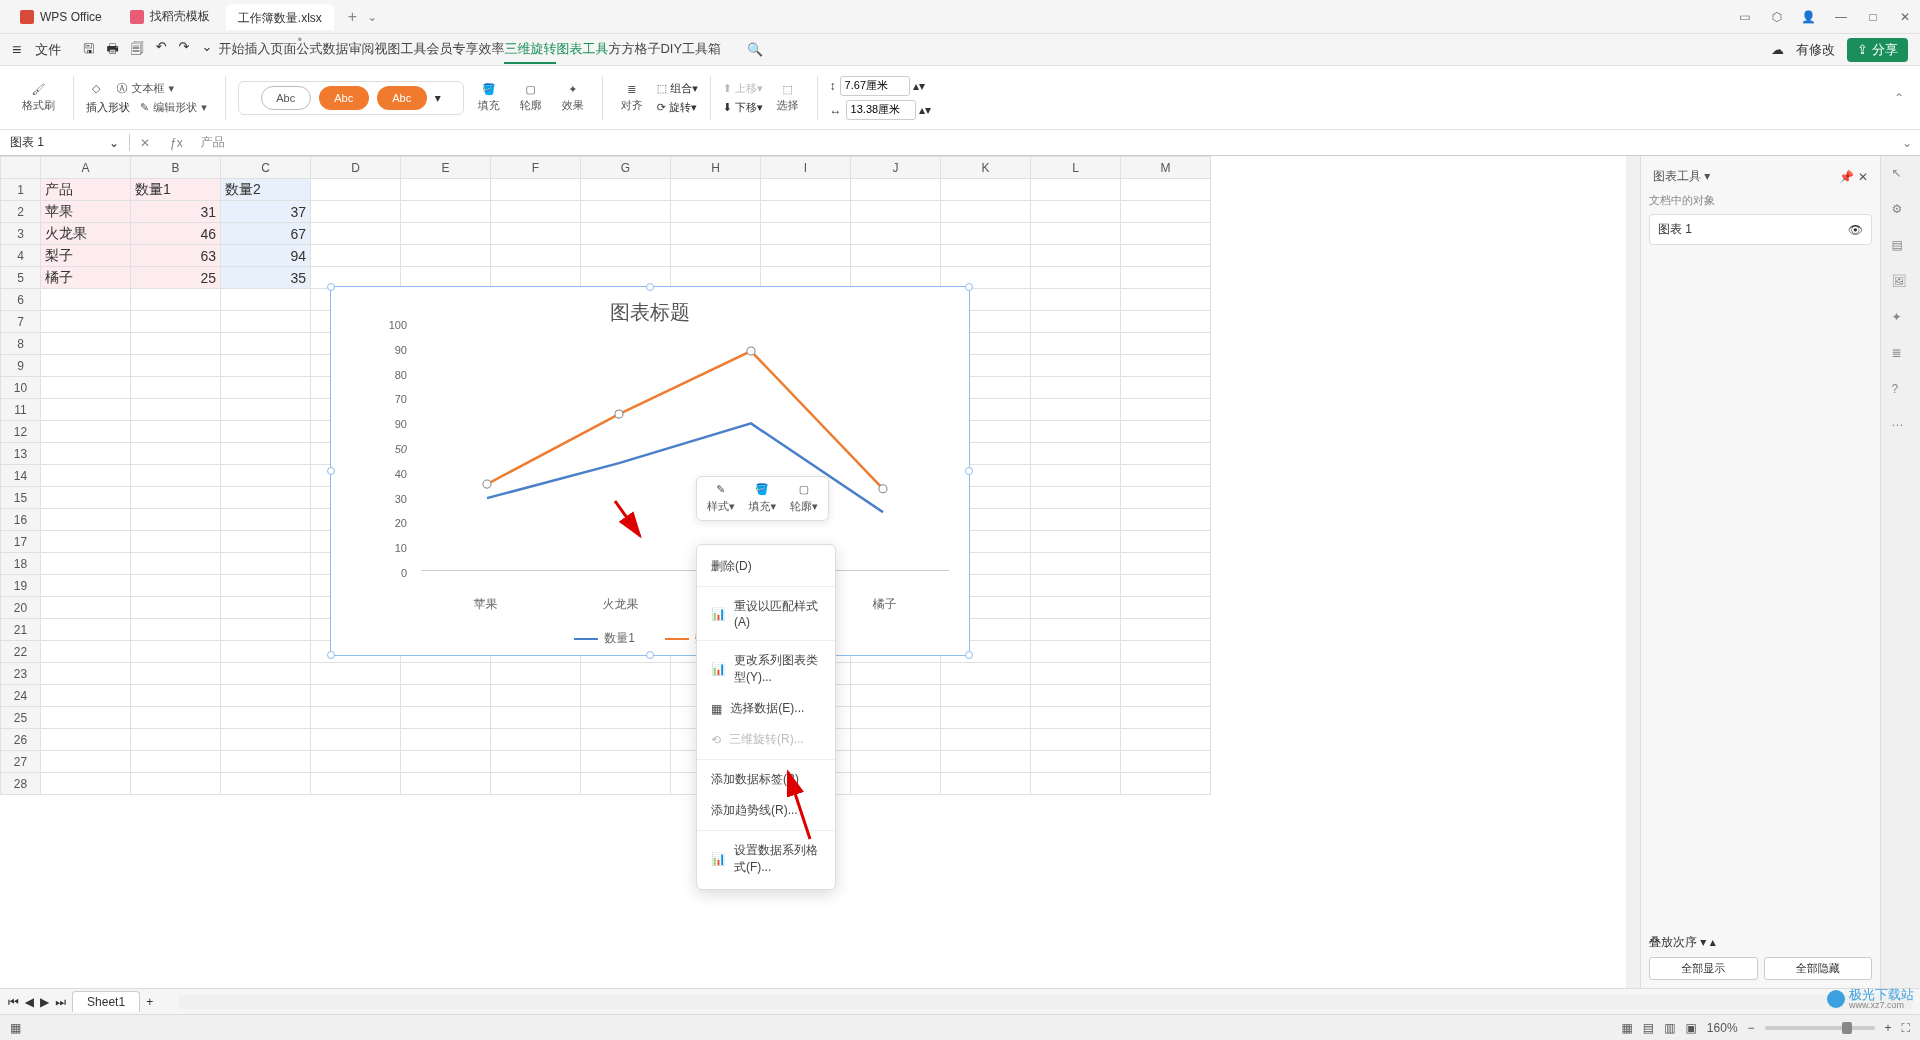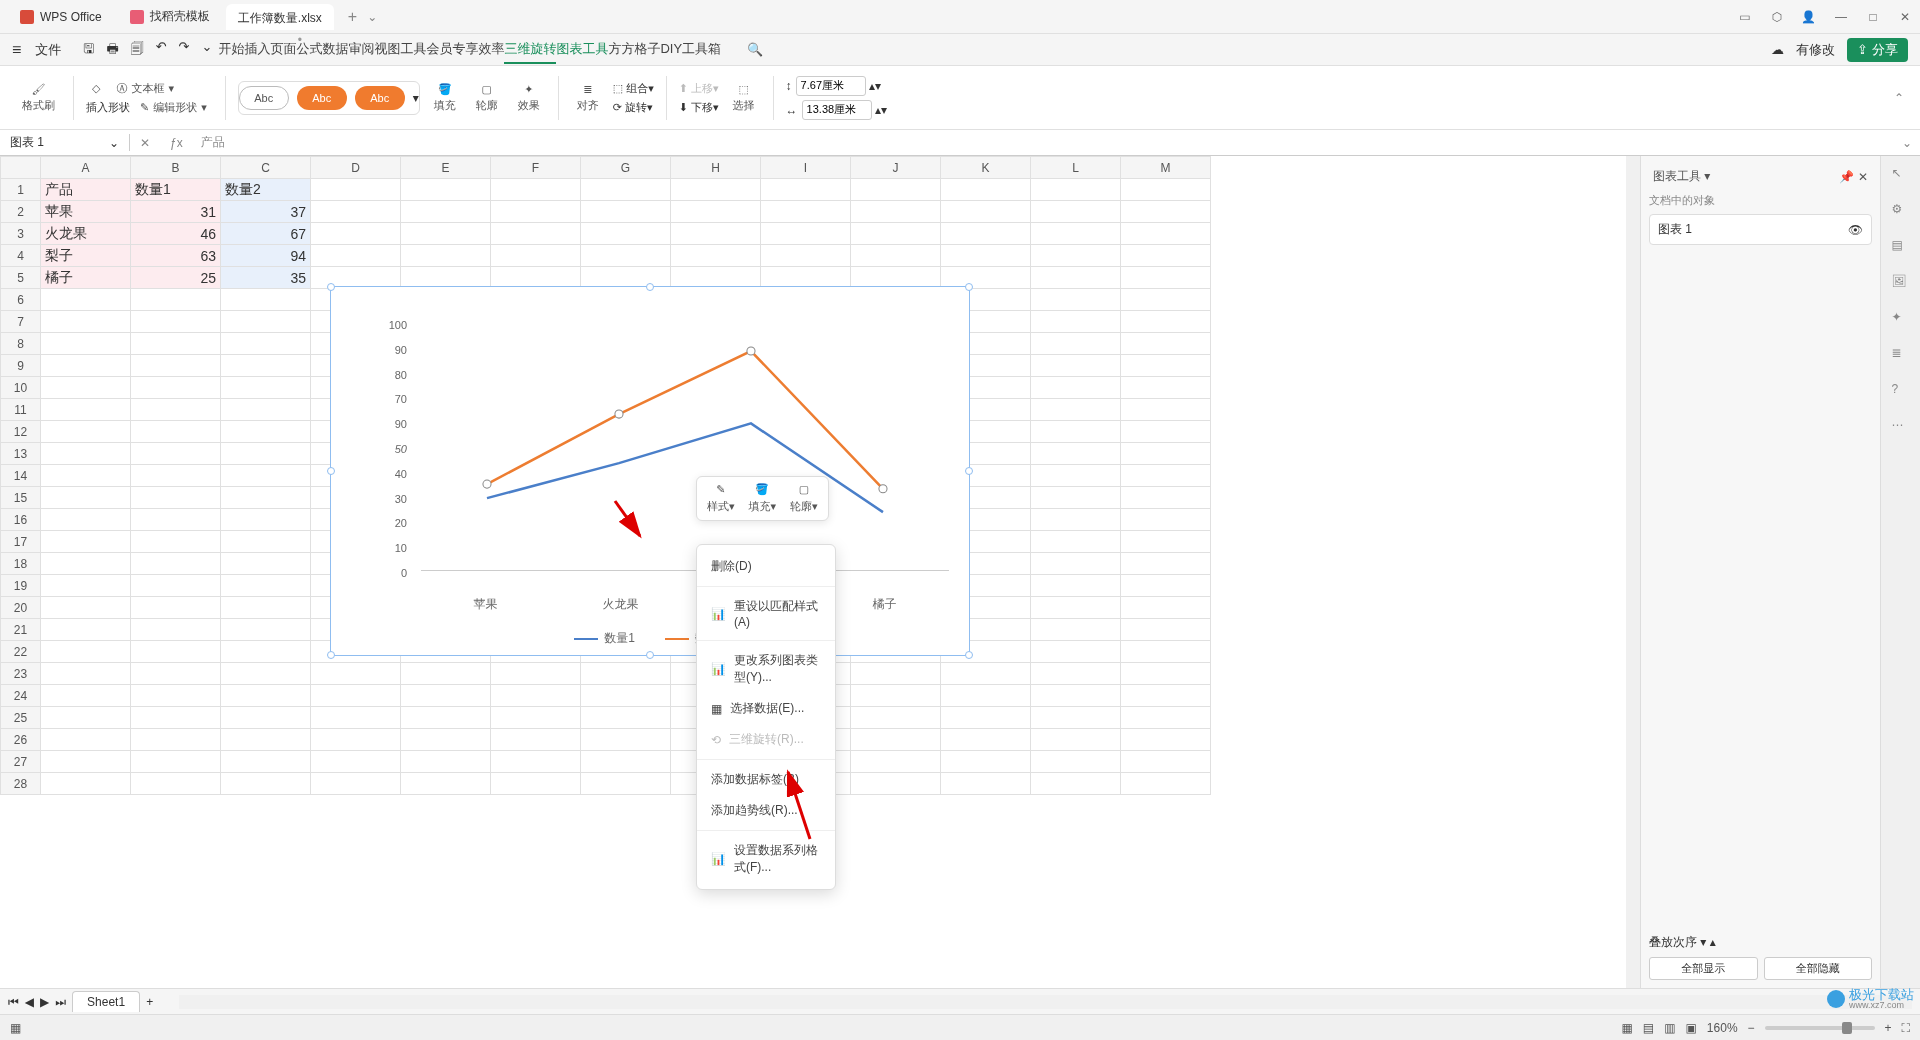--- a/index.html
+++ b/index.html
@@ -194,21 +194,21 @@
     <div class="rgroup-row">
       <span style="font-size:11px;">插入形状</span>
       <div class="rgroup" style="flex-direction:row;gap:4px;">
         <span>✎</span>
         <span>编辑形状</span>
           <span>▾</span>
       </div>
     </div>
   </div>
   <div class="sep"></div>
-  <div style="display:flex;gap:8px;align-items:center;border:1px solid #ddd;border-radius:6px;padding:4px 0;">
+  <div style="display:flex;gap:8px;align-items:center;border:1px solid #ddd;border-radius:6px;padding:4px 22px;">
     <div class="style-chip chip1">
         <span>Abc</span>
       </div>
     <div class="style-chip chip2">
         <span>Abc</span>
       </div>
     <div class="style-chip chip3">
         <span>Abc</span>
       </div>
     <span>▾</span>
@@ -792,20 +792,21 @@
 
     <div class="chart-box">
       <div class="handle" style="left:-4px;top:-4px"></div>
         <div class="handle" style="right:-4px;top:-4px"></div>
       <div class="handle" style="left:-4px;bottom:-4px"></div>
         <div class="handle" style="right:-4px;bottom:-4px"></div>
       <div class="handle" style="left:50%;top:-4px;margin-left:-4px"></div>
         <div class="handle" style="left:50%;bottom:-4px;margin-left:-4px"></div>
       <div class="handle" style="left:-4px;top:50%;margin-top:-4px"></div>
         <div class="handle" style="right:-4px;top:50%;margin-top:-4px"></div>
+      <div class="chart-title">图表标题</div>
       <div class="plot">
         <div class="yaxis" id="yaxis">
             <div class="ytick" style="bottom: 0%;">0</div>
             <div class="ytick" style="bottom: 10%;">10</div>
             <div class="ytick" style="bottom: 20%;">20</div>
             <div class="ytick" style="bottom: 30%;">30</div>
             <div class="ytick" style="bottom: 40%;">40</div>
             <div class="ytick" style="bottom: 50%; font-style: italic;">50</div>
             <div class="ytick" style="bottom: 60%;">90</div>
             <div class="ytick" style="bottom: 70%;">70</div>

